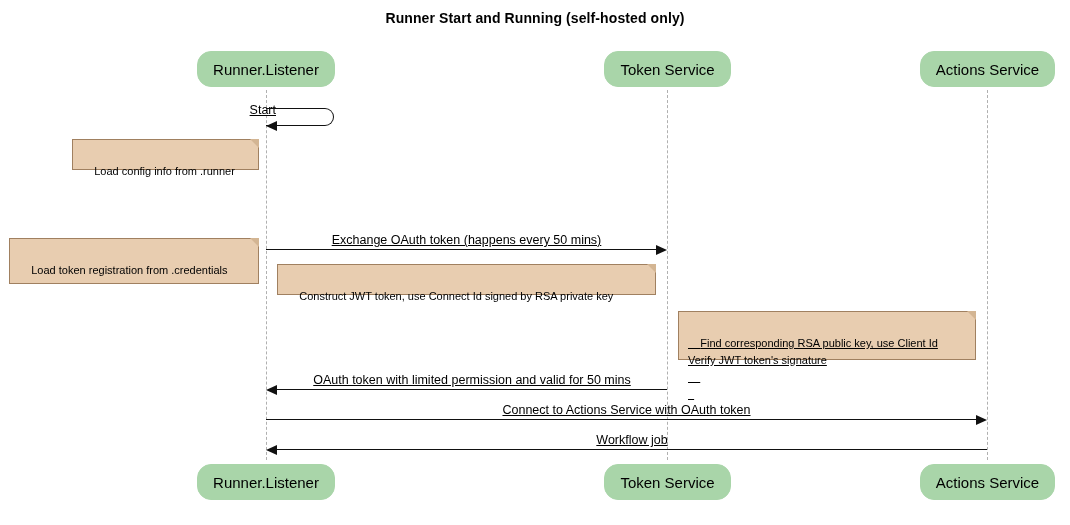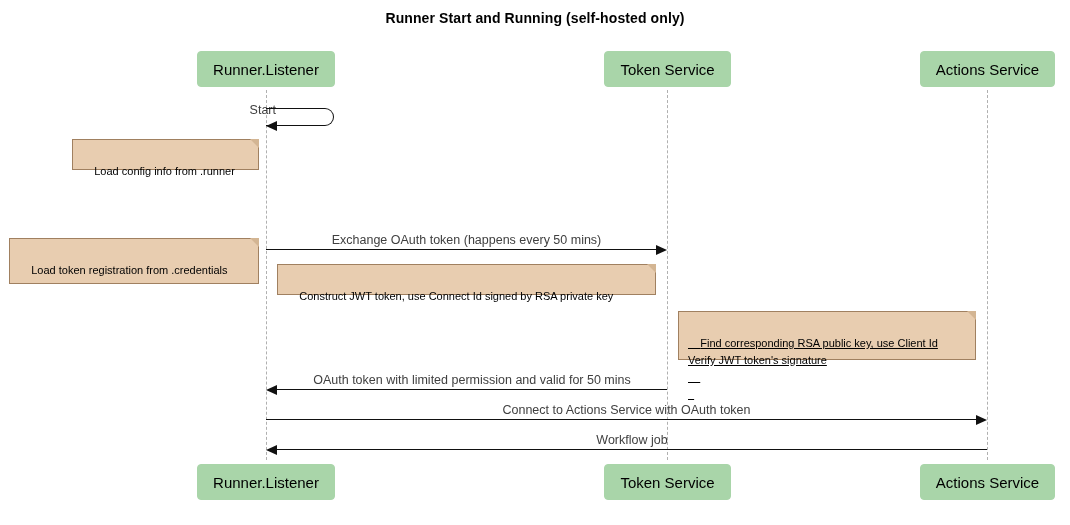--- a/index.html
+++ b/index.html
@@ -35,21 +35,21 @@
     position: absolute;
     width: 0;
     border-left: 1px dashed #b0b0b0;
     top: 90px;
     height: 370px;
   }
   .participant {
     position: absolute;
     background: #a9d5a9;
     border: 1px solid #a9d5a9;
-    border-radius: 4px;
+    border-radius: 14px;
     height: 36px;
     line-height: 36px;
     text-align: center;
     font-size: 15px;
     color: #000000;
     white-space: nowrap;
     box-sizing: border-box;
   }
   .note {
     position: absolute;
@@ -88,23 +88,24 @@
     position: absolute;
     width: 0;
     height: 0;
     border-top: 5px solid transparent;
     border-bottom: 5px solid transparent;
     border-right: 11px solid #111111;
   }
   .msg-label {
     position: absolute;
     font-size: 12.5px;
-    color: #404040;
+    color: #000000;
     white-space: nowrap;
     text-align: center;
+    text-decoration: underline;
   }
   .selfloop {
     position: absolute;
     border: 1.4px solid #111111;
     border-left: none;
     border-radius: 0 14px 14px 0;
     box-sizing: border-box;
   }
 </style>
 </head>

